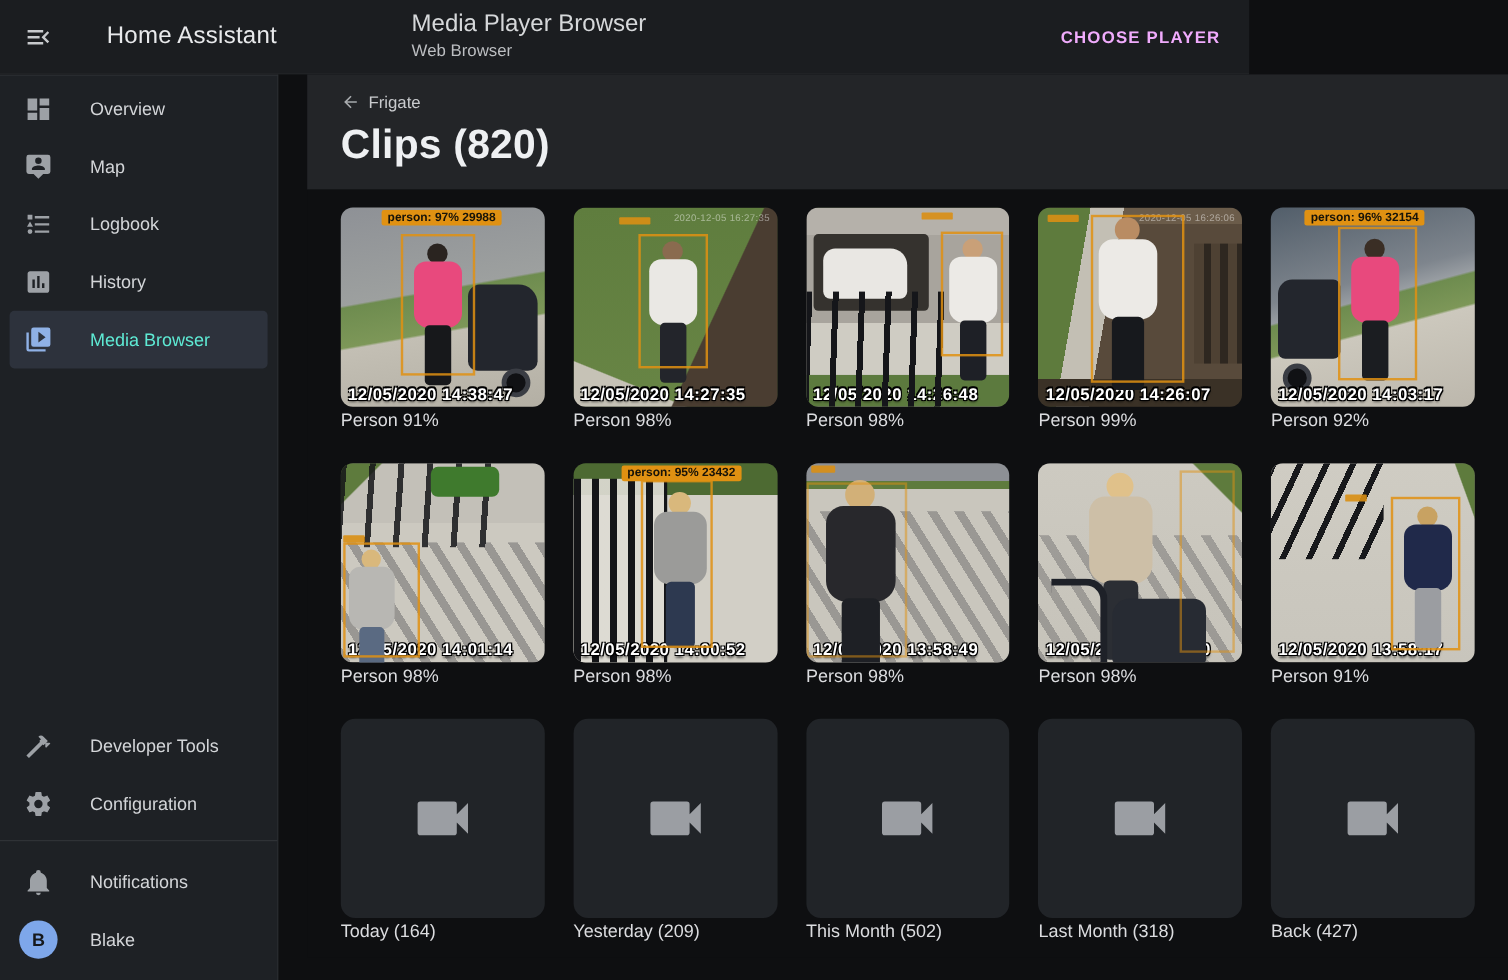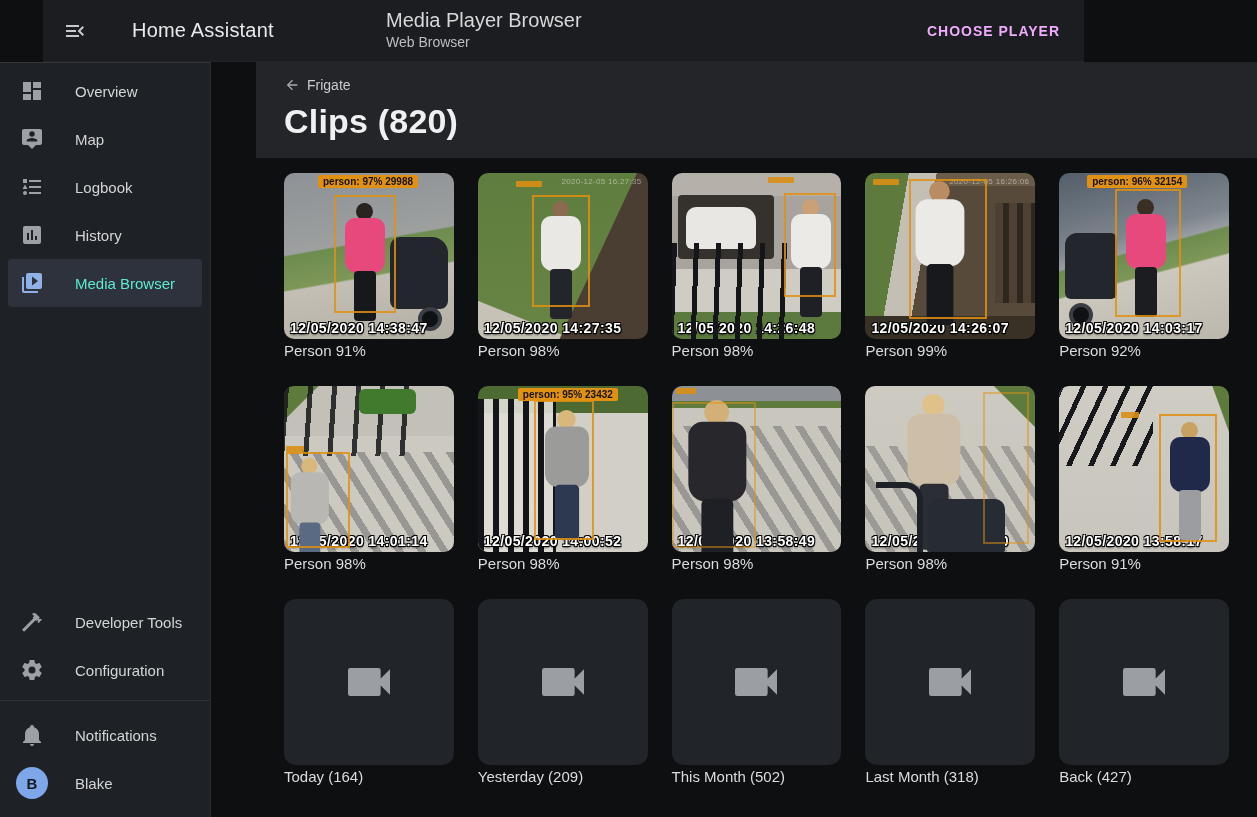--- a/index.html
+++ b/index.html
@@ -2,34 +2,34 @@
 <html><head>
 <meta charset="utf-8">
 <style>
   html,body{margin:0;padding:0;width:1257px;height:817px;overflow:hidden;
     background:#0e0f11;font-family:"Liberation Sans",sans-serif;
     -webkit-font-smoothing:antialiased;}
   *{box-sizing:border-box;}
 
   
   .appbar{position:absolute;left:0;top:0;width:1041px;height:62px;background:#1b1d20;
-    display:flex;align-items:center;z-index:30;border-bottom:1px solid rgba(255,255,255,.03);margin-left:43px;}
+    display:flex;align-items:center;z-index:30;border-bottom:1px solid rgba(255,255,255,.03);}
   .menu-btn{width:48px;height:48px;margin-left:8px;display:flex;align-items:center;justify-content:center;
     border-radius:50%;cursor:pointer;}
   .menu-btn svg{fill:#c7c9cc;}
   .app-title{margin-left:33px;font-size:20px;color:#e8e9eb;letter-spacing:.2px;}
   .page-head{position:absolute;left:343px;top:8px;line-height:1.25;}
   .page-title{font-size:20px;color:#d6d8da;text-align:right;}
   .page-subtitle{font-size:14px;color:#bcbec1;margin-top:1px;}
   .choose-player{position:absolute;right:18px;top:0;height:62px;display:flex;align-items:center;
     background:none;border:none;color:#f0abfc;font-family:"Liberation Sans",sans-serif;
     font-size:14px;font-weight:700;letter-spacing:1px;cursor:pointer;}
 
   
-  .sidebar{position:absolute;left:0;top:62px;width:211px;height:755px;background:#1e2125;
+  .sidebar{position:absolute;left:0;top:62px;width:232px;height:755px;background:#1e2125;
     border-top:1px solid rgba(255,255,255,.09);border-right:1px solid rgba(255,255,255,.05);
     display:flex;flex-direction:column;}
   .nav{padding-top:4px;}
   .nav-item{height:48px;margin:0 8px;border-radius:4px;display:flex;align-items:center;
     padding-left:12px;cursor:pointer;color:#d3d5d8;}
   .nav-item svg{fill:#9da1a6;flex:0 0 24px;}
   .nav-item .lbl{margin-left:31px;font-size:15px;font-weight:500;}
   .nav-item.selected{background:#2d323c;color:#5eead4;}
   .nav-item.selected svg{fill:#8fb1e6;}
   .spacer{flex:1;}

